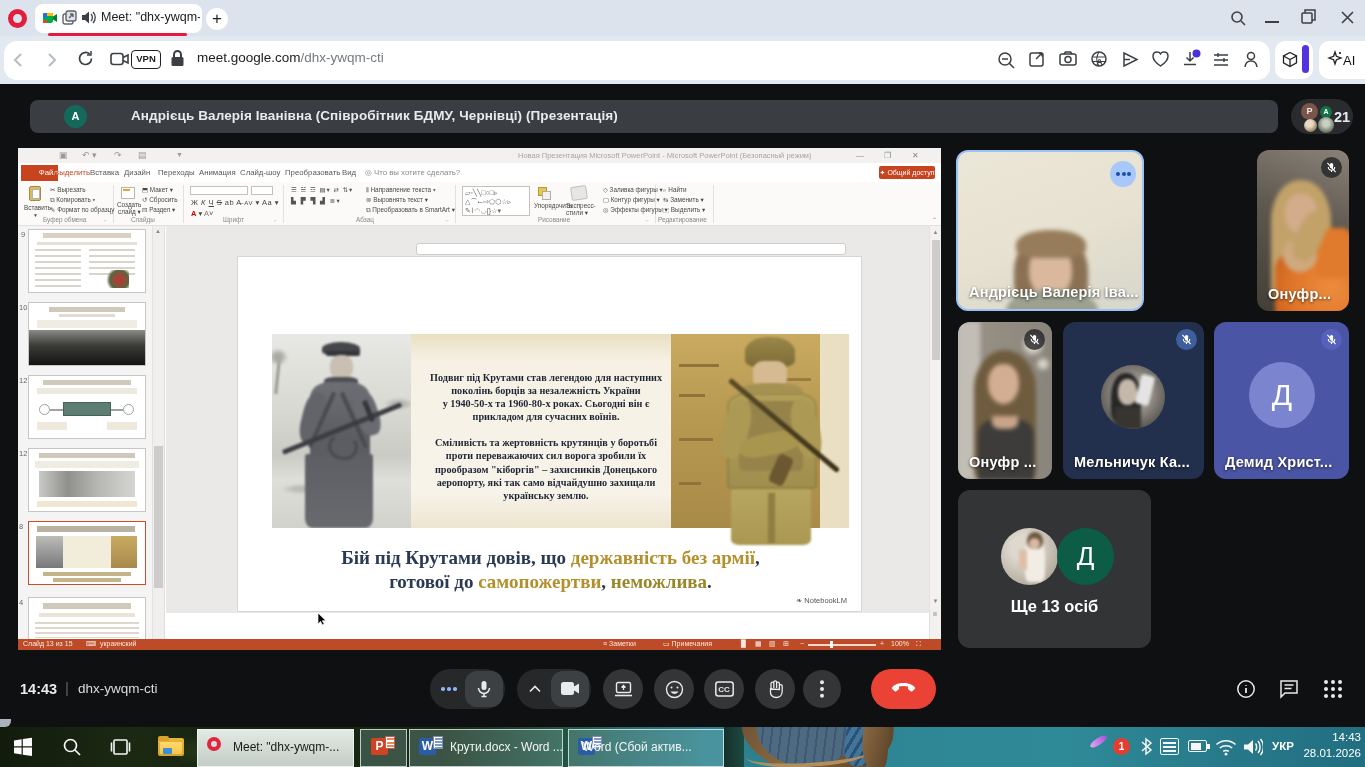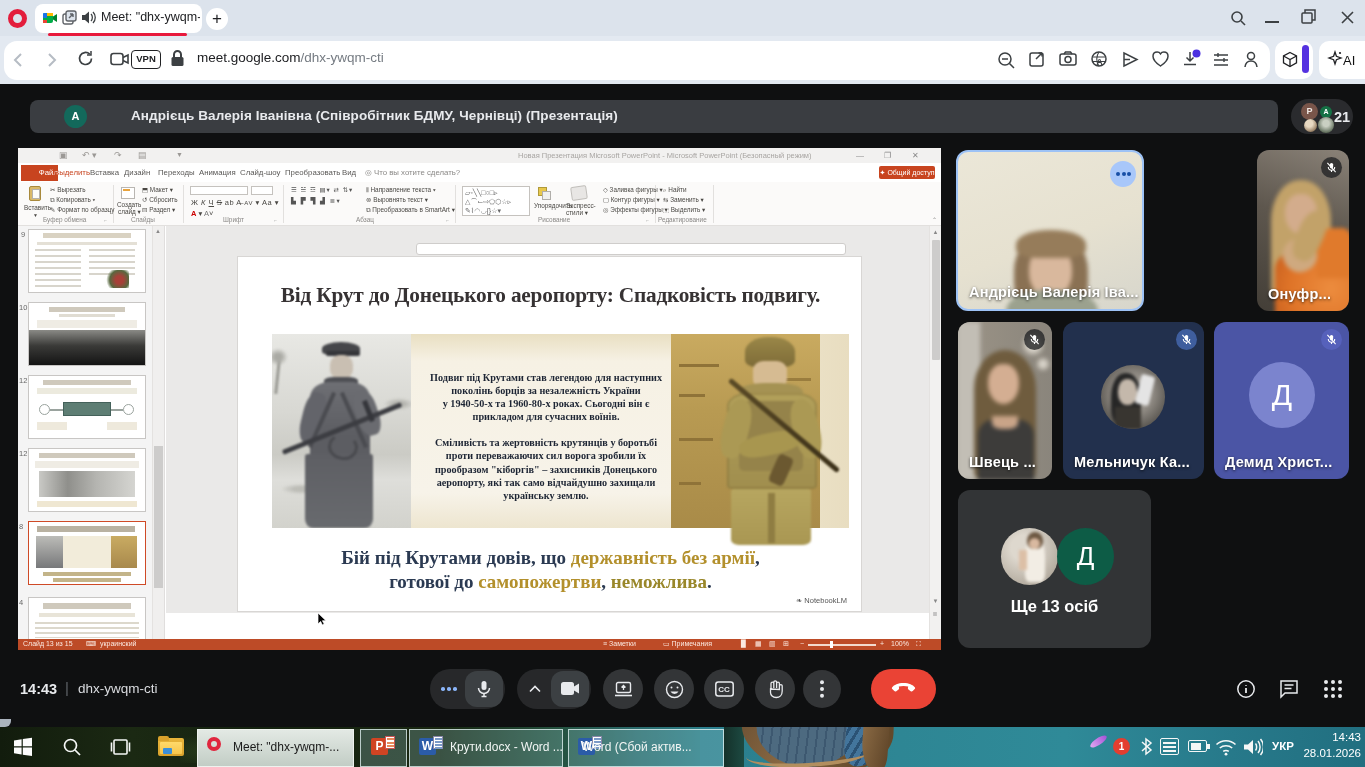--- a/index.html
+++ b/index.html
@@ -300,21 +300,20 @@
       <div class="a" style="left:134px;top:0;width:13px;height:413px;background:#f0efee;border-left:1px solid #e4e2e0"></div>
       <div class="a" style="left:137px;top:2px;font-size:6px;color:#888">▲</div>
       <div class="a" style="left:136px;top:220px;width:9px;height:142px;background:#cdcccb"></div>
     </div>
 
     <div class="a" id="edit" style="left:148px;top:78px;width:763px;height:387px;background:#eae9e8;overflow:hidden">
 
       <div class="a" style="left:250px;top:17px;width:430px;height:12px;background:#fff;border:1px solid #cfcdcb;border-radius:3px"></div>
 
       <div class="a" id="slide" style="left:71px;top:30px;width:625px;height:356px;background:#fff;border:1px solid #d8d6d4;overflow:hidden">
-        <div class="a" style="left:0;top:26px;width:625px;text-align:center;font-family:'Liberation Serif',serif;font-weight:bold;font-size:21.3px;color:#363233;letter-spacing:-0.2px">Від Крут до Донецького аеропорту: Спадковість подвигу.</div>
 
         <div class="a" id="strip" style="left:34px;top:77px;width:577px;height:194px;background:linear-gradient(90deg,#efe9da,#f7f3e8 45%,#f0e8d2 80%,#e8ddc0);overflow:hidden">
 
           <div class="a" style="left:0;top:0;width:139px;height:194px;background:linear-gradient(180deg,#e8e8e4 0%,#d8d8d3 40%,#cbcbc5 62%,#dededa 75%,#d2d2cc 100%)">
             <div style="position:absolute;left:0;top:0;right:0;bottom:0;filter:blur(1.1px)">
             <div class="a" style="left:4px;top:26px;width:3px;height:34px;background:#9a9a94;transform:rotate(6deg)"></div>
             <div class="a" style="left:-4px;top:14px;width:20px;height:18px;background:radial-gradient(#aaaaa4 25%,rgba(0,0,0,0) 70%)"></div>
             <div class="a" style="left:112px;top:64px;width:30px;height:12px;background:radial-gradient(#b4b4ae 25%,rgba(0,0,0,0) 72%)"></div>
             <div class="a" style="left:10px;top:150px;width:40px;height:10px;background:radial-gradient(#bcbcb6 30%,rgba(0,0,0,0) 75%)"></div>
 
@@ -442,21 +441,21 @@
     <div class="a" style="left:20px;top:98px;width:56px;height:60px;background:#3d3c3a;border-radius:26% 26% 0 0"></div>
     <div class="a" style="left:34px;top:94px;width:26px;height:13px;background:#c9a488;border-radius:0 0 42% 42%"></div>
     </div>
     <div class="mic">
           <svg width="11" height="11" viewBox="0 0 12 12" fill="none" stroke="#fff" stroke-width="1.2">
             <rect x="4.2" y="1" width="3.6" height="6" rx="1.8" fill="#fff" stroke="none"></rect>
             <path d="M2.5 5.5a3.5 3.5 0 0 0 7 0M6 9v2"></path>
             <path d="M1.5 1l9 10" stroke="#fff"></path>
           </svg>
         </div>
-    <div class="tname">Швець ...</div>
+    <div class="tname">Онуфр ...</div>
   </div>
 
   <div class="tile" style="left:1063px;top:238px;width:141px;height:157px;background:#22304d">
     <div class="a" style="left:38px;top:43px;width:64px;height:64px;border-radius:50%;background:radial-gradient(circle at 50% 45%,#b9b3ab 10%,#8a857e 45%,#4a4742 85%);overflow:hidden">
       <div style="position:absolute;left:0;top:0;right:0;bottom:0;filter:blur(1.6px)">
       <div class="a" style="left:10px;top:8px;width:30px;height:52px;background:#262626;border-radius:46% 46% 30% 30%"></div>
       <div class="a" style="left:17px;top:14px;width:19px;height:26px;background:#c4b8ab;border-radius:46%"></div>
       <div class="a" style="left:37px;top:10px;width:14px;height:30px;background:#e4e4e4;border-radius:3px;transform:rotate(14deg)"></div>
       <div class="a" style="left:14px;top:42px;width:26px;height:22px;background:#383530"></div>
       </div>

